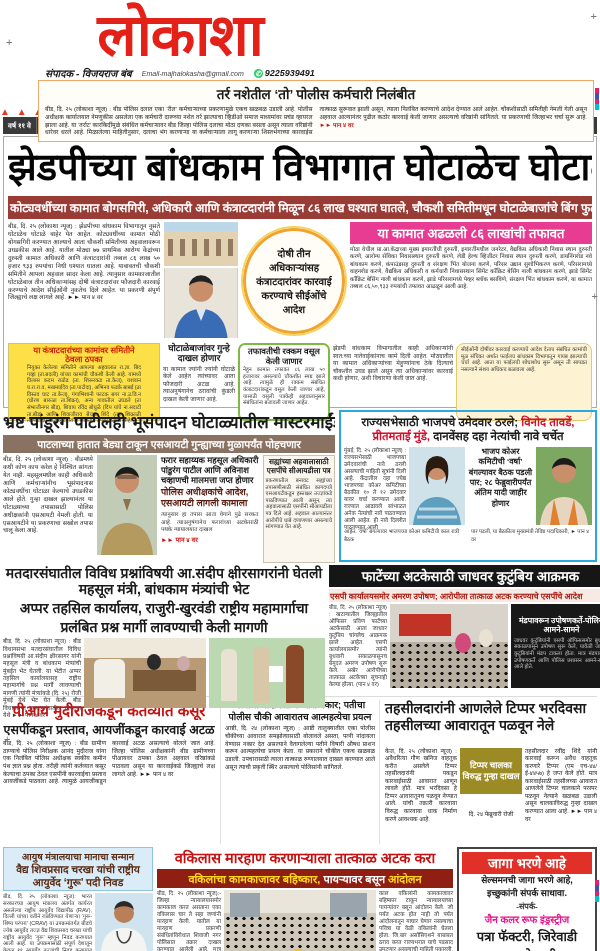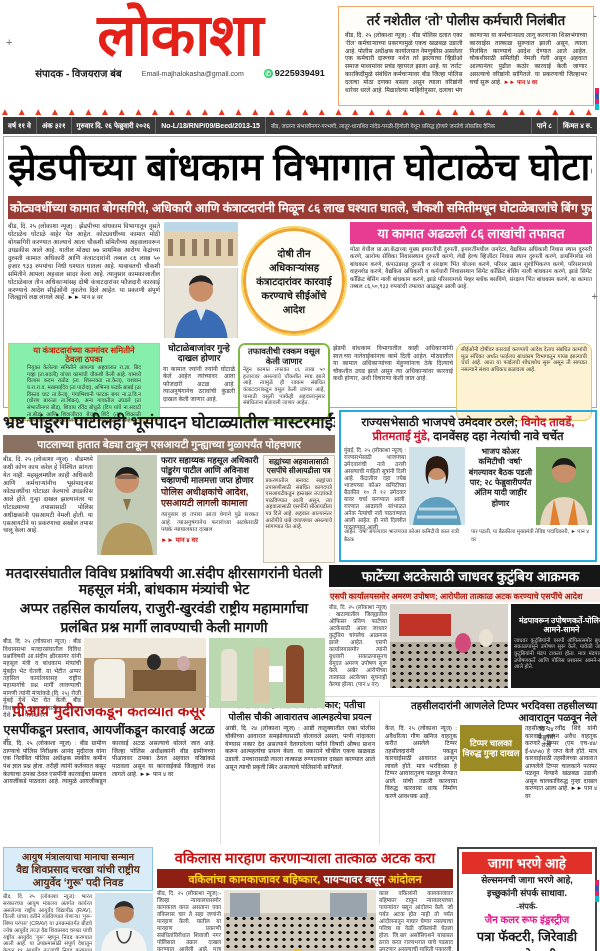--- a/index.html
+++ b/index.html
@@ -1,24 +1,24 @@
 <!DOCTYPE html>
 <html><head>
 <meta charset="utf-8">
 <style>
 *{margin:0;padding:0;box-sizing:border-box;}
 body{background:#e9e9e9;}
 .page{width:600px;height:951px;position:relative;background:#fff;font-family:"Liberation Sans",sans-serif;color:#1a1a1a;overflow:hidden;margin:0 auto;}
 .crop{position:absolute;color:#777;font-size:11px;font-weight:400;}
 .colorbar{position:absolute;right:1px;width:4px;background:linear-gradient(#e91e63 0 25%,#3f51b5 25% 50%,#e91e63 50% 75%,#00bcd4 75% 100%);}
 
-.header{height:106px;display:flex;position:relative;padding:6px 6px 0 30px;}
+.header{height:106px;display:flex;position:relative;padding:6px 6px 0 30px;flex-direction:column;}
 .mast{width:300px;text-align:center;}
 .mast-title{color:#e32119;font-size:58px;font-weight:900;line-height:1.0;letter-spacing:-1px;}
-.mast-row{display:flex;align-items:center;justify-content:center;gap:20px;margin-top:2px;}
+.mast-row{display:flex;align-items:center;justify-content:center;gap:10px;margin-top:2px;font-style:italic;}
 .mast-ed{font-size:10px;font-weight:700;}
 .mast-em{font-size:7px;color:#444;}
 .wa{display:inline-flex;align-items:center;gap:2px;font-size:9px;font-weight:700;}
 .wa .dot{width:9px;height:9px;border-radius:50%;background:#25D366;color:#fff;font-size:7px;line-height:9px;text-align:center;display:inline-block;}
 .tr-box{flex:1;border:1px solid #f0a868;margin-left:8px;padding:4px 6px;background:#fffdf8;}
 .tr-head{font-size:13.5px;font-weight:800;text-align:center;white-space:nowrap;overflow:hidden;}
 .tr-body{margin-top:3px;column-count:2;column-gap:7px;font-size:6px;line-height:1.3;text-align:justify;color:#222;}
 .more{color:#cc1111;font-weight:700;white-space:nowrap;}
 
 .bunt{height:11px;overflow:hidden;color:#e8391f;font-size:10px;line-height:11px;letter-spacing:2px;text-align:center;white-space:nowrap;}
@@ -36,21 +36,21 @@
 .lead-c2{width:74px;display:flex;flex-direction:column;gap:2px;}
 .ph{position:relative;overflow:hidden;flex:none;background:#cfc8ba;}
 .ph-bldg{height:44px;background:linear-gradient(#bcd8e8 0 20%,#e3d2b2 20% 100%);}
 .ph-bldg::after{content:"";position:absolute;left:6%;right:6%;top:38%;height:40%;background:repeating-linear-gradient(90deg,rgba(80,50,30,.55) 0 5px,transparent 5px 12px);}
 .ph svg{display:block;width:100%;height:100%;}
 .oval-wrap{width:104px;display:flex;align-items:center;justify-content:center;}
 .oval{width:102px;height:106px;border:3px solid #f0a330;outline:2px solid #f6d25e;border-radius:50%;display:flex;align-items:center;justify-content:center;text-align:center;font-size:10px;font-weight:800;padding:8px;background:#fffdf6;}
 .lead-c4{flex:1;display:flex;flex-direction:column;}
 .pinkbar{background:#e73c92;color:#fff;font-size:13px;font-weight:800;text-align:center;padding:2px;margin-bottom:2px;white-space:nowrap;overflow:hidden;}
 .lead-bot{display:flex;gap:3px;margin-top:3px;height:78px;}
-.ybox{width:152px;background:#86efac;border:1px solid #d2c274;padding:2px 18px;}
+.ybox{width:152px;background:#fde047;border:1px solid #d2c274;padding:2px 18px;}
 .ybox-h{color:#cc2200;font-size:8.3px;font-weight:800;text-align:center;line-height:1.1;}
 .tiny{font-size:5.3px;line-height:1.25;text-align:justify;color:#333;}
 .capcol{width:72px;}
 .cap-h{font-size:9px;font-weight:800;text-align:center;line-height:1.15;}
 .gbox{width:92px;border:2px solid #7fb944;border-radius:7px;padding:2px 3px;background:#fff;}
 .gbox-h{font-size:8.3px;font-weight:800;text-align:center;line-height:1.15;}
 .relcol{width:120px;}
 .ybox2{flex:1;background:#fdf3d3;border:1px solid #e2c96e;border-radius:8px;padding:2px 4px;}
 .ybox2-h{color:#8a3510;font-size:8.8px;font-weight:800;text-align:center;line-height:1.15;}
 
@@ -84,24 +84,24 @@
 .bbox-h{color:#fff;font-size:7.8px;font-weight:800;text-align:center;line-height:1.2;}
 
 .band4{display:flex;gap:5px;height:148px;margin-top:3px;border-top:1px solid #ddd;padding-top:3px;}
 .pi{width:212px;}
 .pi-h1{color:#c41212;font-size:15px;font-weight:900;text-align:center;white-space:nowrap;overflow:hidden;}
 .pi-h2{font-size:12.5px;font-weight:900;text-align:center;white-space:nowrap;overflow:hidden;margin:1px 0 2px;}
 .cols2{column-count:2;column-gap:6px;}
 .patni{width:160px;border-left:1px solid #ddd;border-right:1px solid #ddd;padding:0 4px;}
 .patni-h{font-size:9.3px;font-weight:800;text-align:center;line-height:1.25;margin-bottom:2px;}
 .tah{flex:1;}
-.tah-h{font-size:10px;font-weight:900;text-align:right;line-height:1.2;margin-bottom:1px;}
+.tah-h{font-size:14px;font-weight:900;text-align:left;line-height:1.2;margin-bottom:14px;}
 .tah-row{display:flex;gap:3px;}
 .olv{width:62px;height:46px;background:#9c8b25;color:#fff;font-size:8.5px;font-weight:800;text-align:center;display:flex;align-items:center;justify-content:center;padding:2px;line-height:1.2;flex:none;}
-.tah-mid{width:62px;display:flex;gap:16px;}
+.tah-mid{width:62px;display:flex;flex-direction:column;gap:16px;}
 .datenote{font-size:6px;text-align:center;}
 
 .band5{display:flex;gap:4px;height:112px;margin-top:3px;}
 .ayu{width:150px;}
 .ayu-box{background:#d9ecf8;border:1px solid #8fc3e0;padding:2px 3px;text-align:center;}
 .ayu-h1{font-size:9.5px;font-weight:800;color:#5a2d16;}
 .ayu-h2{font-size:10.5px;font-weight:900;color:#5a2d16;line-height:1.2;}
 .ayu-row{display:flex;gap:3px;margin-top:2px;}
 .vak{width:296px;}
 .vak-h{color:#c41212;font-size:14.5px;font-weight:900;text-align:center;white-space:nowrap;overflow:hidden;}

